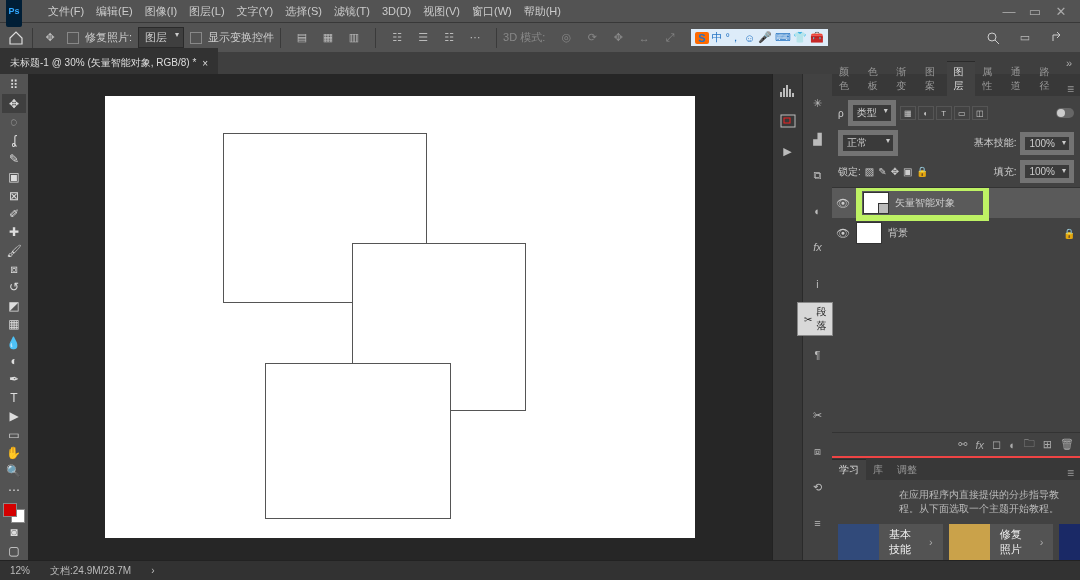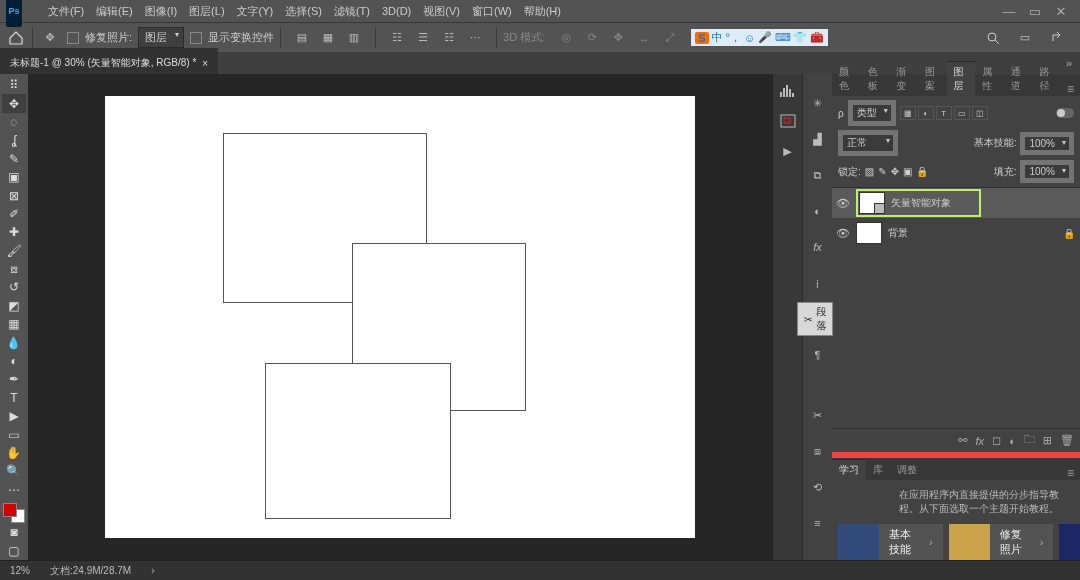--- a/index.html
+++ b/index.html
@@ -79,21 +79,21 @@
 .layer-row .thumb.smart { position: relative; background:#fff; }
 .layer-row .thumb.smart::after { content: ""; position: absolute; right: -1px; bottom: -1px; width: 9px; height: 9px; background: #bbb; border: 1px solid #333; }
 .layer-row .name { font-size: 10px; }
 .layer-row .lock { margin-left: auto; font-size: 10px; color: #aaa; }
 
 .layer-footer { height: 24px; background: #424242; border-top: 1px solid #333; display: flex; align-items: center; justify-content: flex-end; gap: 8px; padding: 0 6px; color: #aaa; }
 .layer-footer span { cursor: pointer; font-size: 11px; }
 
 .paragraph-float { position: absolute; background: #d8d8d8; color: #222; font-size: 10px; padding: 2px 6px; border: 1px solid #888; display: flex; align-items: center; gap: 4px; }
 
-.learn-panel { background: #424242; border-top: 6px solid #ef4444; display: flex; flex-direction: column; }
+.learn-panel { background: #424242; border-top: 2px solid #ef4444; display: flex; flex-direction: column; }
 .learn-header { text-align: center; padding: 8px 12px; }
 .learn-header .title { font-size: 13px; color: #eee; margin-bottom: 4px; }
 .learn-header .sub { font-size: 10px; color: #bbb; line-height: 1.4; margin-left: 46px; }
 .learn-list { padding: 0 6px; display: flex; flex-direction: row; gap: 6px; }
 .learn-item { height: 36px; background: #535353; display: flex; align-items: center; cursor: pointer; }
 .learn-item .li-thumb { width: 60px; height: 36px; background: #314a7a; margin-right: 10px; }
 .learn-item .li-thumb.t2 { background: #caa24a; }
 .learn-item .li-thumb.t3 { background: #1a2966; }
 .learn-item .li-thumb.t4 { background: #b03030; }
 .learn-item .li-label { font-size: 11px; color: #eee; }
@@ -317,21 +317,21 @@
         <span>▣</span>
         <span>🔒</span>
         <span style="margin-left:auto">填充:</span>
         <span class="mini-dd">100%</span>
       </div>
     </div>
 
     <div class="layer-list" style="height:160px">
       <div class="layer-row selected">
         <span class="eye">👁</span>
-        <span style="border:2px solid #bef264; display:flex; align-items:center; gap:6px; padding:1px 28px 1px 1px;">
+        <span style="border:6px solid #bef264; display:flex; align-items:center; gap:6px; padding:1px 28px 1px 1px;">
           <span class="thumb smart"></span>
           <span class="name">矢量智能对象</span>
         </span>
       </div>
       <div class="layer-row">
         <span class="eye">👁</span>
         <span class="thumb"></span>
         <span class="name">背景</span>
         <span class="lock">🔒</span>
       </div>

